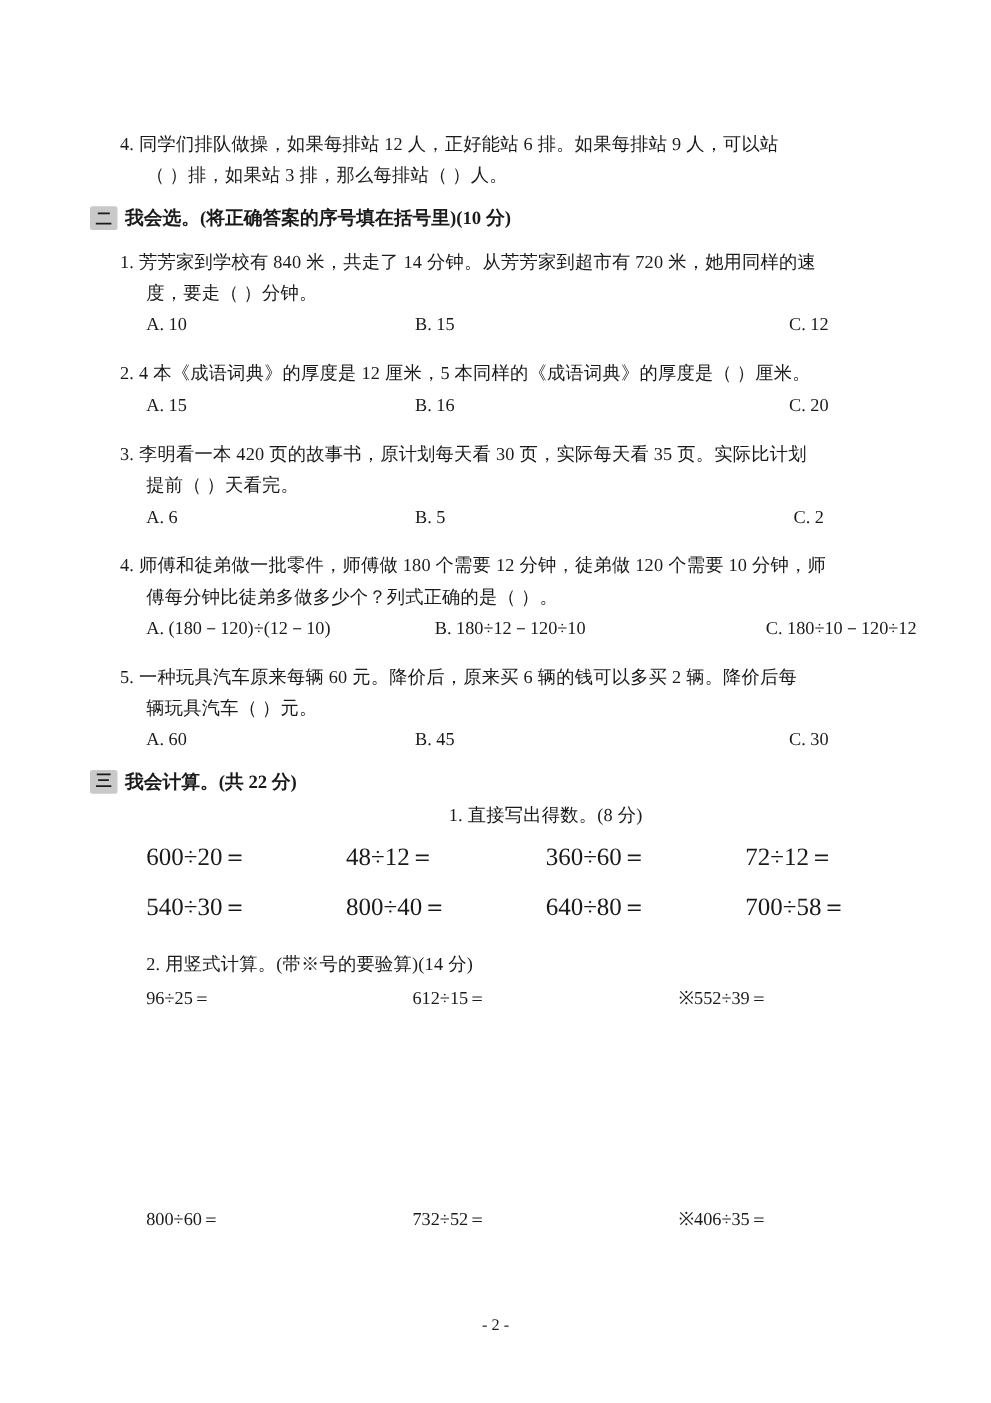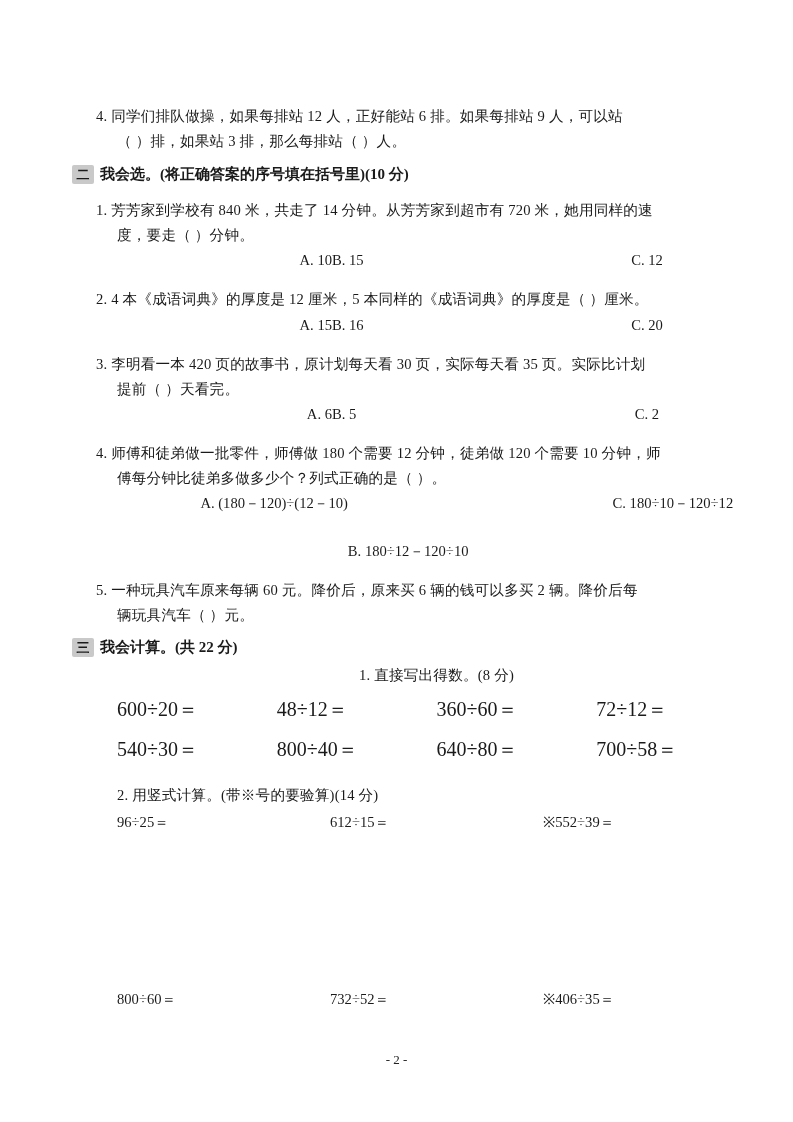--- a/index.html
+++ b/index.html
@@ -72,26 +72,26 @@
   }
 
   
   .choices {
     display: flex;
     padding-left: 21px;
     font-size: 14.6px;
     line-height: 1.72;
   }
   .choices .opt { }
-  .opt-a { width: 215px; text-align: right; }
+  .opt-a { width: 215px; }
   .opt-b { width: 215px; }
   .opt-c { width: 200px; text-align: center; }
 
   .choices.wide .opt-a { width: 250px; }
-  .choices.wide .opt-b { width: 262px; margin-top: 48px; }
+  .choices.wide .opt-b { width: 262px; }
   .choices.wide .opt-c { width: 180px; }
 
   
   .calc-row {
     display: flex;
     padding-left: 21px;
     font-size: 20px;
     line-height: 2.0;
     justify-content: space-between;
   }
@@ -166,20 +166,25 @@
     <div class="q-line indent-num mt2">4. 师傅和徒弟做一批零件，师傅做 180 个需要 12 分钟，徒弟做 120 个需要 10 分钟，师</div>
     <div class="q-line sub-indent">傅每分钟比徒弟多做多少个？列式正确的是（          ）。</div>
     <div class="choices wide">
       <span class="opt opt-a">A. (180－120)÷(12－10)</span>
       <span class="opt opt-b">B. 180÷12－120÷10</span>
       <span class="opt opt-c">C. 180÷10－120÷12</span>
     </div>
 
     <div class="q-line indent-num mt2">5. 一种玩具汽车原来每辆 60 元。降价后，原来买 6 辆的钱可以多买 2 辆。降价后每</div>
     <div class="q-line sub-indent">辆玩具汽车（        ）元。</div>
+    <div class="choices">
+      <span class="opt opt-a">A. 60</span>
+      <span class="opt opt-b">B. 45</span>
+      <span class="opt opt-c">C. 30</span>
+    </div>
 
     <div class="section-head mt10">
       <span class="sec-badge">三</span>
       <span class="sec-text">我会计算。(共 22 分)</span>
     </div>
 
     <div class="q-line sub-indent mt6">1. 直接写出得数。(8 分)</div>
 
     <div class="calc-row">
       <span class="cell">600÷20＝</span>

